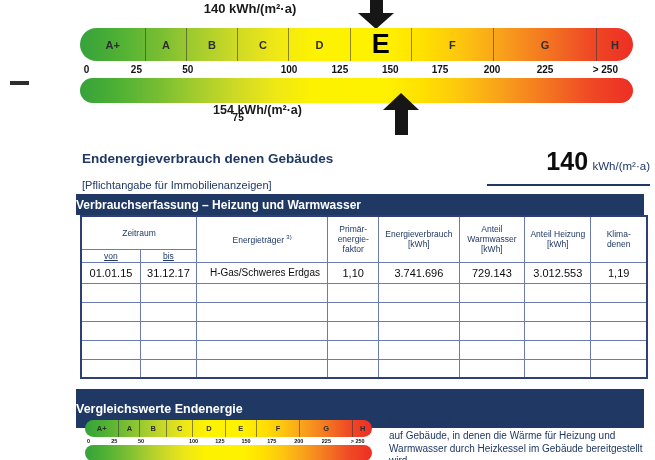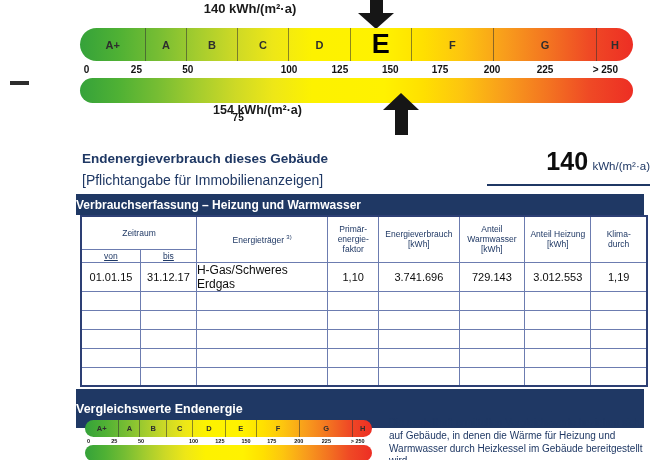--- a/index.html
+++ b/index.html
@@ -58,21 +58,21 @@
   .scale-mini { left:85px; top:420px; width:287px; }
   .scale-mini .band-top { height:17px; border-radius:9px; }
   .scale-mini .band-bottom { height:16px; border-radius:8px; }
   .scale-mini .ticks { height:8px; }
   .scale-mini .tick { top:1px; font-size:5.5px; }
   .scale-mini .seg span { font-size:7.5px; font-weight:bold; color:#2e2e2e; }
 
   
   .sec-head { position:absolute; left:82px; top:151px; color:#1f3864; }
   .sec-head .t { font-size:13.5px; font-weight:bold; }
-  .sec-head .s { font-size:14px; margin-top:6px; }
+  .sec-head .s { font-size:11px; margin-top:13px; }
   .big-value { position:absolute; left:470px; top:147px; width:180px; text-align:right; white-space:nowrap; }
   .big-value .v { font-size:25px; font-weight:bold; color:#0d0d0d; }
   .big-value .u { font-size:11.5px; color:#1f3864; font-weight:normal; }
   .value-rule { position:absolute; left:487px; top:184px; width:163px; border-top:2px solid #1f3864; }
 
   
   .navy-bar {
     position:absolute; left:76px; width:568px; background:#1f3864; color:#ffffff;
     font-weight:bold; display:flex; align-items:center;
   }
@@ -80,21 +80,21 @@
   .bar-2 { top:389px; height:39px; font-size:12.5px; }
 
   
   table.consume { position:absolute; left:80px; top:215px; width:568px; border-collapse:collapse; table-layout:fixed; background:#fff; border:2px solid #2d3f74; }
   table.consume td, table.consume th { border:1px solid #6c7cb0; overflow:hidden; }
   table.consume th { color:#1f3864; font-size:8.5px; font-weight:normal; text-align:center; vertical-align:middle; line-height:1.18; white-space:pre-line; padding:1px 2px; }
   th.zeitraum { border-bottom:none; }
   th.vonbis { border-top:none; height:13px;text-decoration:underline; }
   tr.hrow1 { height:33px; }
   tr.data-row td { font-size:11px; text-align:center; height:21px; color:#0d0d0d; }
-  tr.data-row td.lft { text-align:left; padding-left:0; font-size:12px; }
+  tr.data-row td.lft { text-align:left; padding-left:13px; font-size:10px; }
   tr.empty-row td { height:19px; }
   sup.fn { font-size:6px; vertical-align:super; }
 
   
   .note { position:absolute; left:389px; top:417px; width:263px; font-size:10px; line-height:1.28; color:#1f3864; }
 </style>
 </head>
 <body>
 
 <div class="page">
@@ -159,21 +159,21 @@
 
   <div class="cap cap-bottom">
     <div>154 kWh/(m²·a)</div>
   </div>
   <div class="arrow arrow-up">
     <div class="head-up"></div>
     <div class="stem"></div>
   </div>
 
   <div class="sec-head">
-    <div class="t">Endenergieverbrauch dieses Gebäude</div>
+    <div class="t">Endenergieverbrauch denen Gebäudes</div>
     <div class="s">[Pflichtangabe für Immobilienanzeigen]</div>
   </div>
   <div class="big-value">
     <span class="v">140</span>
     <span class="u">kWh/(m²·a)</span>
   </div>
   <div class="value-rule"></div>
 
   <div class="navy-bar bar-1">
     <span>Verbrauchserfassung – Heizung und Warmwasser</span>
@@ -198,21 +198,21 @@
 energie-
 faktor</th>
       <th rowspan="2">Energieverbrauch
 [kWh]</th>
       <th rowspan="2">Anteil
 Warmwasser
 [kWh]</th>
       <th rowspan="2">Anteil Heizung
 [kWh]</th>
       <th rowspan="2">Klima-
-durch</th>
+denen</th>
     </tr>
     <tr>
       <th class="vonbis">von</th>
       <th class="vonbis">bis</th>
     </tr>
     <tr class="data-row">
       <td>01.01.15</td>
       <td>31.12.17</td>
       <td class="lft">H-Gas/Schweres Erdgas</td>
       <td>1,10</td>

